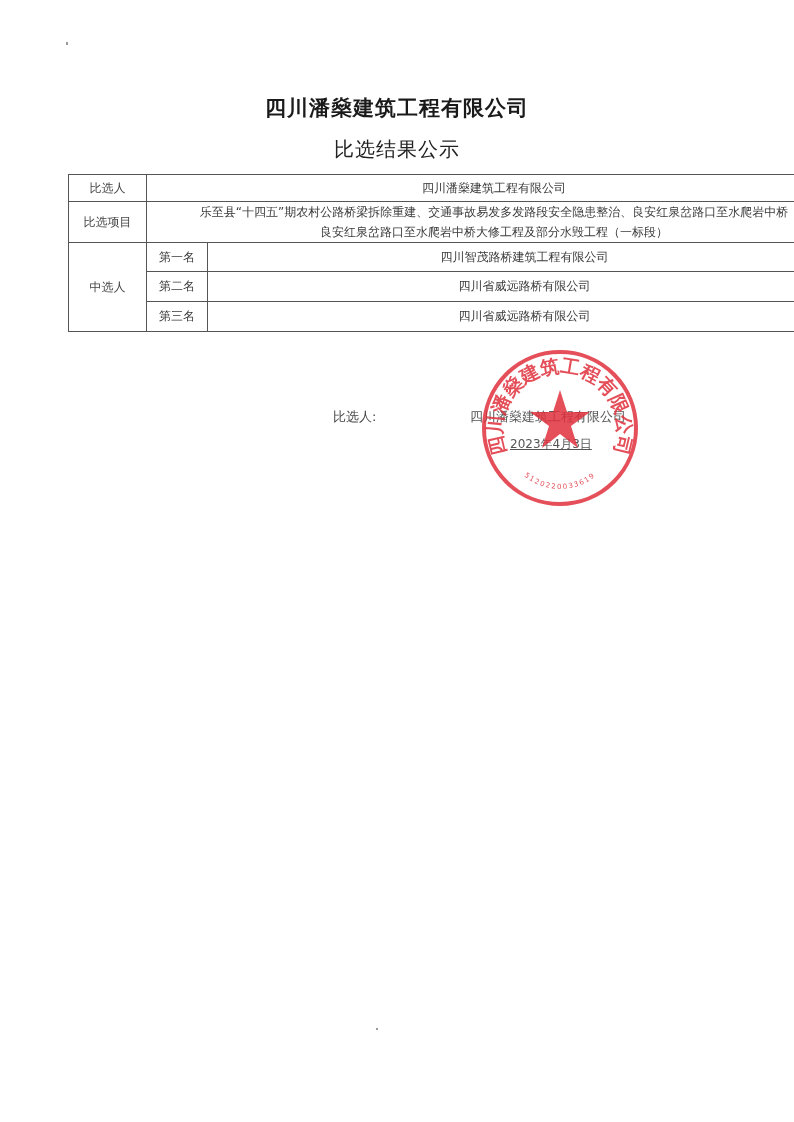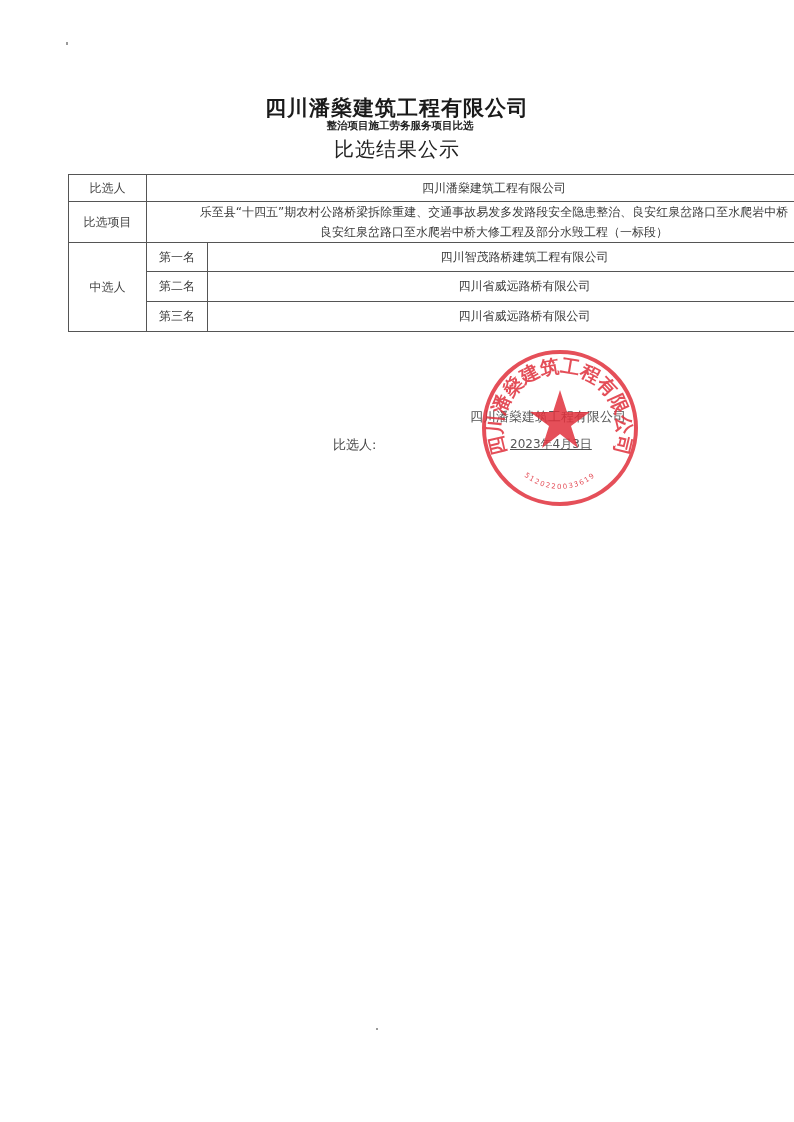--- a/index.html
+++ b/index.html
@@ -26,21 +26,20 @@
   .stamp { position:absolute; left:480px; top:348px; width:160px; height:160px; }
 </style>
 </head>
 <body>
 
 <div class="speck" style="left:66px;top:42px;"></div>
 <div class="speck" style="left:376px;top:1028px;width:2px;height:2px;"></div>
 
 <div class="title">四川潘燊建筑工程有限公司</div>
 <div class="subtitle">
-  <div>整治项目施工劳务服务项目比选</div>
 </div>
 <div class="heading">比选结果公示</div>
 
 <table class="result">
   <colgroup>
       <col style="width:78px">
       <col style="width:61px">
       <col>
     </colgroup>
   <tbody>
@@ -64,21 +63,21 @@
     <td>第二名</td>
     <td>四川省威远路桥有限公司</td>
   </tr>
   <tr style="height:30px">
     <td>第三名</td>
     <td>四川省威远路桥有限公司</td>
   </tr>
 </tbody>
   </table>
 
-<div class="sign" style="left:333px;margin-top:28px;">比选人:</div>
+<div class="sign" style="left:333px;">比选人:</div>
 <div class="sign" style="left:470px;color:#555;">四川潘燊建筑工程有限公司</div>
 <div class="date">2023年4月3日</div>
 
 <svg class="stamp" viewBox="0 0 160 160">
   <defs>
     <path id="sealArc" d="M 30 112 A 58 58 0 1 1 130 112"></path>
     <path id="numArc" d="M 38 122 A 56 56 0 0 0 122 122"></path>
   </defs>
   <circle cx="80" cy="80" r="76" fill="none" stroke="#e0303c" stroke-width="4" opacity="0.85"></circle>
   <polygon fill="#e0303c" opacity="0.85" points="80,42 87,64 110,64 91,78 98,100 80,86 62,100 69,78 50,64 73,64"></polygon>

